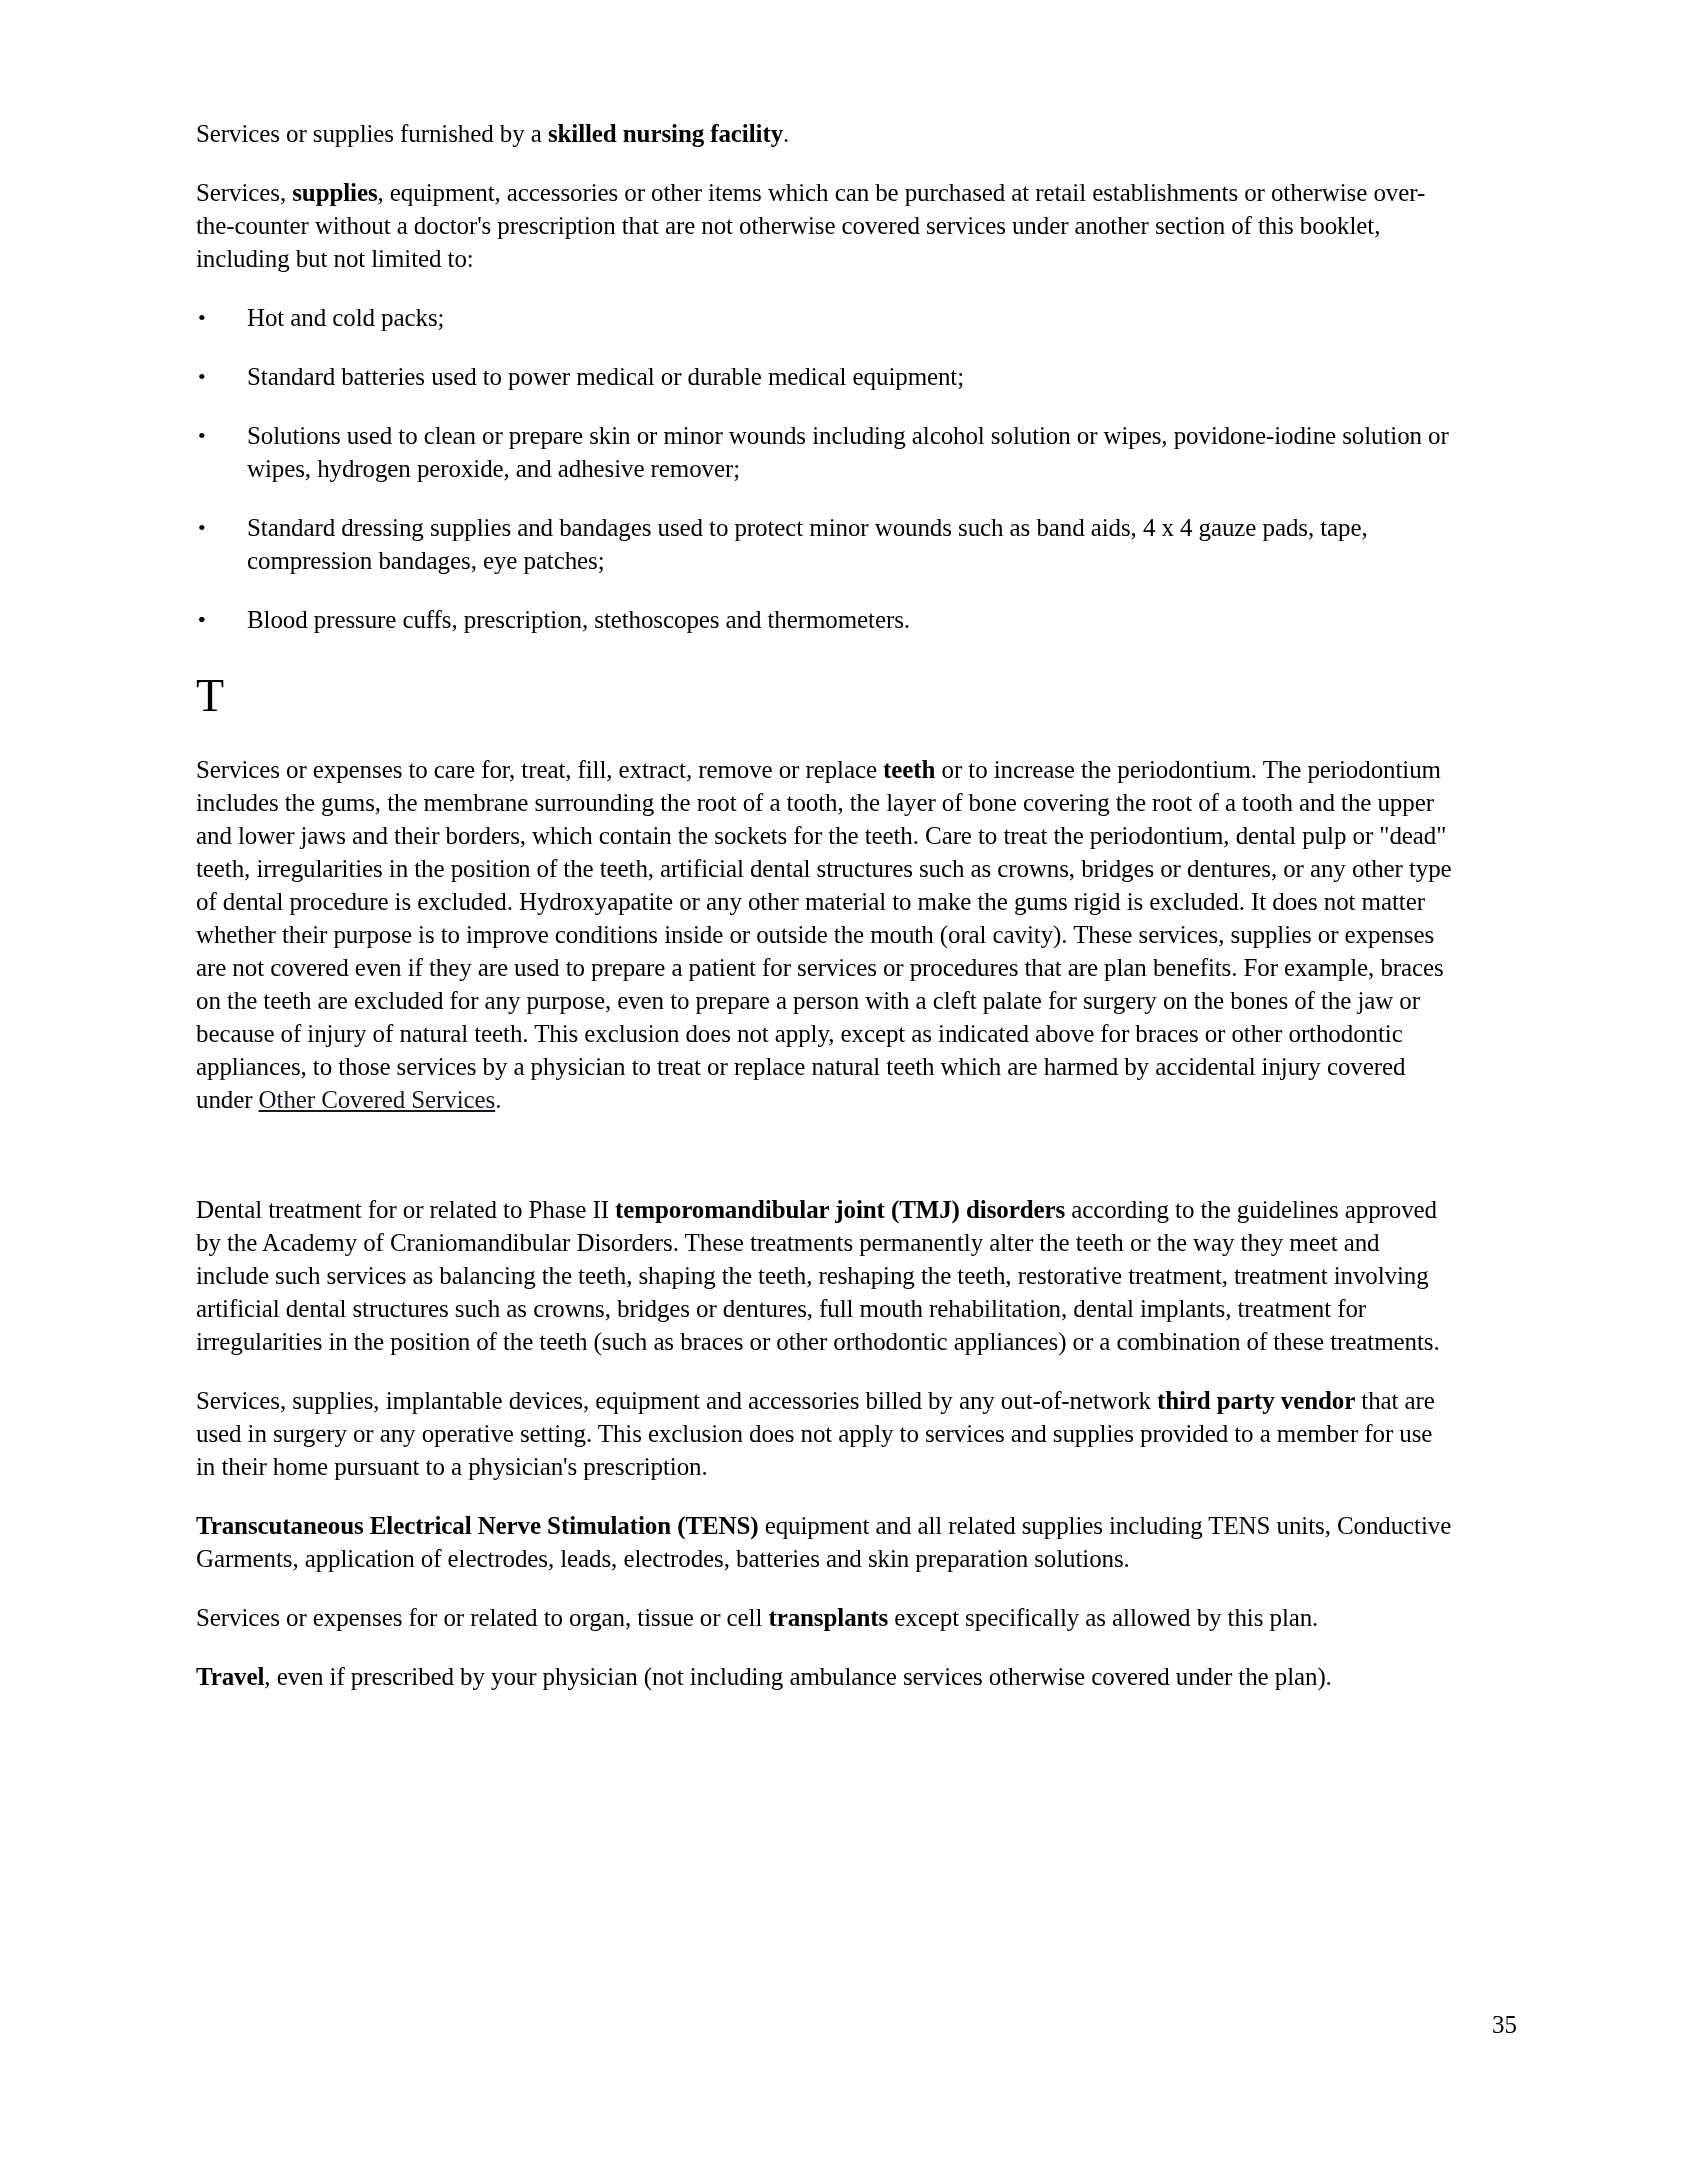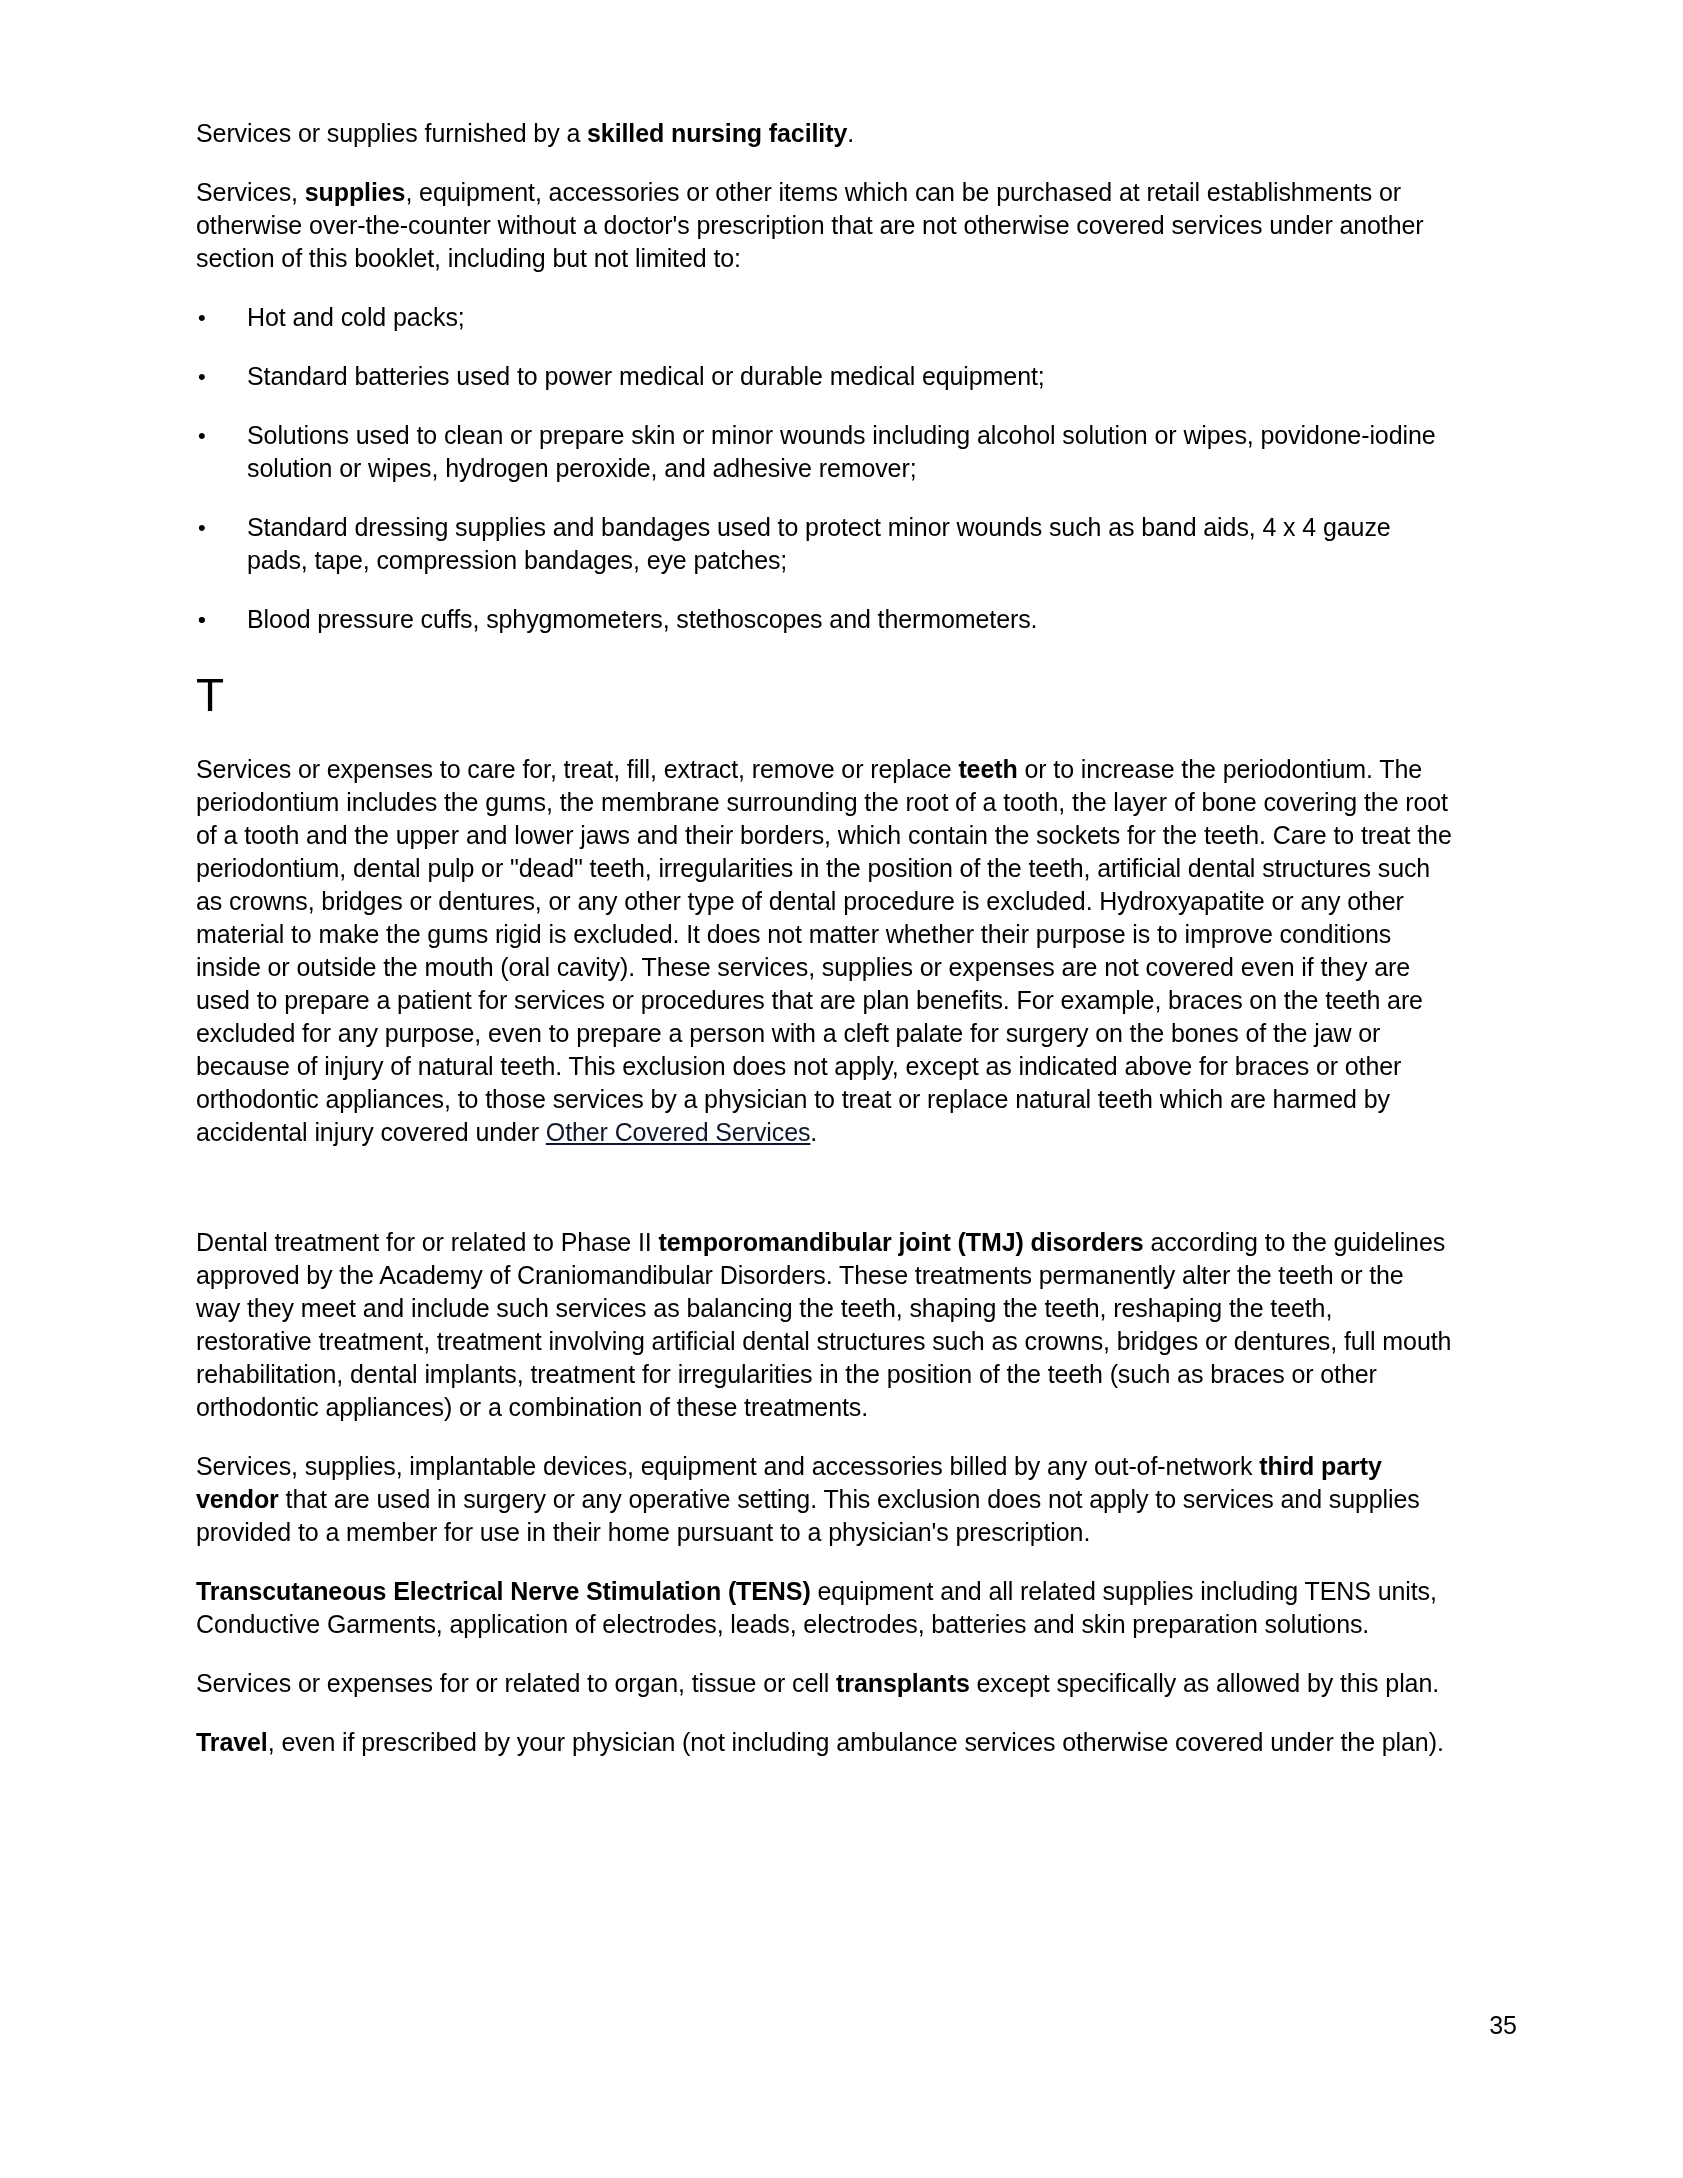--- a/index.html
+++ b/index.html
@@ -14,20 +14,21 @@
     font-family: "Liberation Sans", sans-serif;
     color: #000000;
     -webkit-font-smoothing: antialiased;
   }
   .page {
     position: relative;
     width: 1683px;
     height: 2178px;
     background: #ffffff;
     box-sizing: border-box;
+    font-family: Liberation Serif, serif;
   }
   .content {
     position: absolute;
     left: 196px;
     top: 117px;
     width: 1257px;
   }
   p.para {
     margin: 0 0 26px 0;
     font-size: 25px;
@@ -93,21 +94,21 @@
     <p class="para"><span>Services or supplies furnished by a </span><b>skilled nursing facility</b><span>.</span></p>
 
     <p class="para"><span>Services, </span><b>supplies</b><span>, equipment, accessories or other items which can be purchased at retail establishments or otherwise over-the-counter without a doctor's prescription that are not otherwise covered services under another section of this booklet, including but not limited to:</span></p>
 
     <ul class="bullets">
       <li><span class="bullet-mark">•</span><span>Hot and cold packs;</span></li>
       <li><span class="bullet-mark">•</span><span>Standard batteries used to power medical or durable medical equipment;</span></li>
       <li><span class="bullet-mark">•</span><span>Solutions used to clean or prepare skin or minor wounds including alcohol solution or wipes, povidone-iodine solution or wipes, hydrogen peroxide, and adhesive remover;</span></li>
       <li><span class="bullet-mark">•</span><span>Standard dressing supplies and bandages used to protect minor wounds such as band aids, 4 x 4 gauze pads, tape, compression bandages, eye patches;</span></li>
       <li><span class="bullet-mark">•</span></li>
-      <li><span class="bullet-mark">•</span><span>Blood pressure cuffs, sphygmometers, stethoscopes and thermometers.</span></li>
+      <li><span class="bullet-mark">•</span><span>Blood pressure cuffs, prescription, stethoscopes and thermometers.</span></li>
     </ul>
 
     <div class="section-letter">T</div>
 
     <p class="para"><span>Services or expenses to care for, treat, fill, extract, remove or replace </span><b>teeth</b><span> or to increase the periodontium.  The periodontium includes the gums, the membrane surrounding the root of a tooth, the layer of bone covering the root of a tooth and the upper and lower jaws and their borders, which contain the sockets for the teeth.  Care to treat the periodontium, dental pulp or "dead" teeth, irregularities in the position of the teeth, artificial dental structures such as crowns, bridges or dentures, or any other type of dental procedure is excluded.  Hydroxyapatite or any other material to make the gums rigid is excluded.  It does not matter whether their purpose is to improve conditions inside or outside the mouth (oral cavity).  These services, supplies or expenses are not covered even if they are used to prepare a patient for services or procedures that are plan benefits.  For example, braces on the teeth are excluded for any purpose, even to prepare a person with a cleft palate for surgery on the bones of the jaw or because of injury of natural teeth.  This exclusion does not apply, except as indicated above for braces or other orthodontic appliances, to those services by a physician to treat or replace natural teeth which are harmed by accidental injury covered under </span><a class="doclink" href="#">Other Covered Services</a><span>.</span></p>
 
 
     <div class="gap-block"></div>
 
     <p class="para"><span>Dental treatment for or related to Phase II </span><b>temporomandibular joint (TMJ) disorders</b><span> according to the guidelines approved by the Academy of Craniomandibular Disorders.  These treatments permanently alter the teeth or the way they meet and include such services as balancing the teeth, shaping the teeth, reshaping the teeth, restorative treatment, treatment involving artificial dental structures such as crowns, bridges or dentures, full mouth rehabilitation, dental implants, treatment for irregularities in the position of the teeth (such as braces or other orthodontic appliances) or a combination of these treatments.</span></p>

